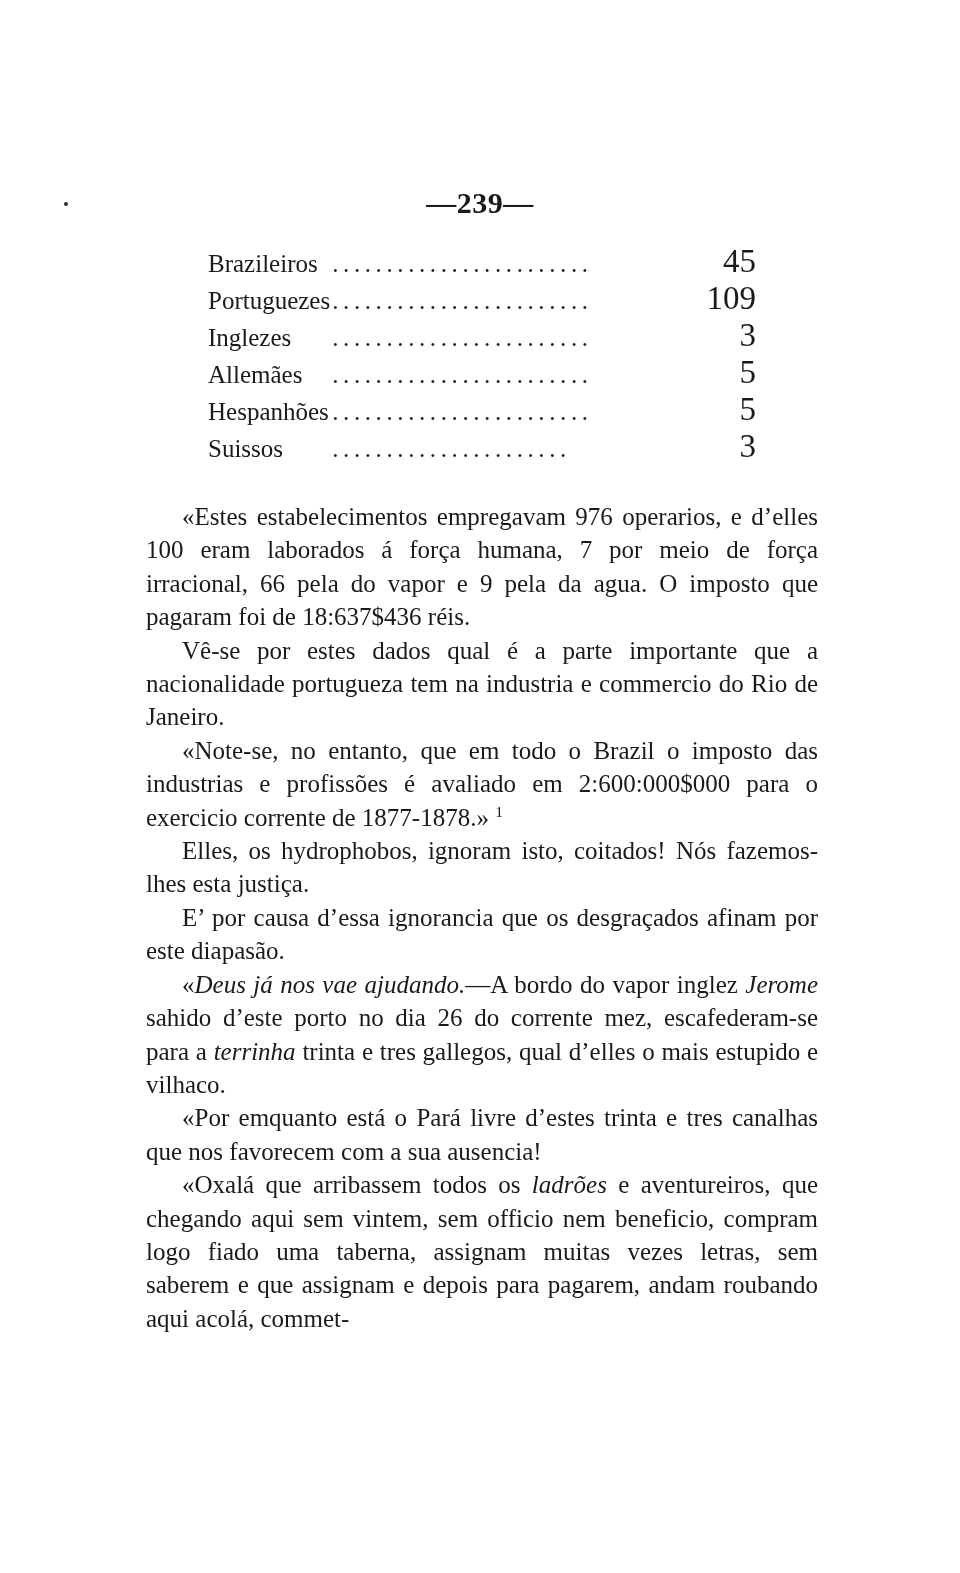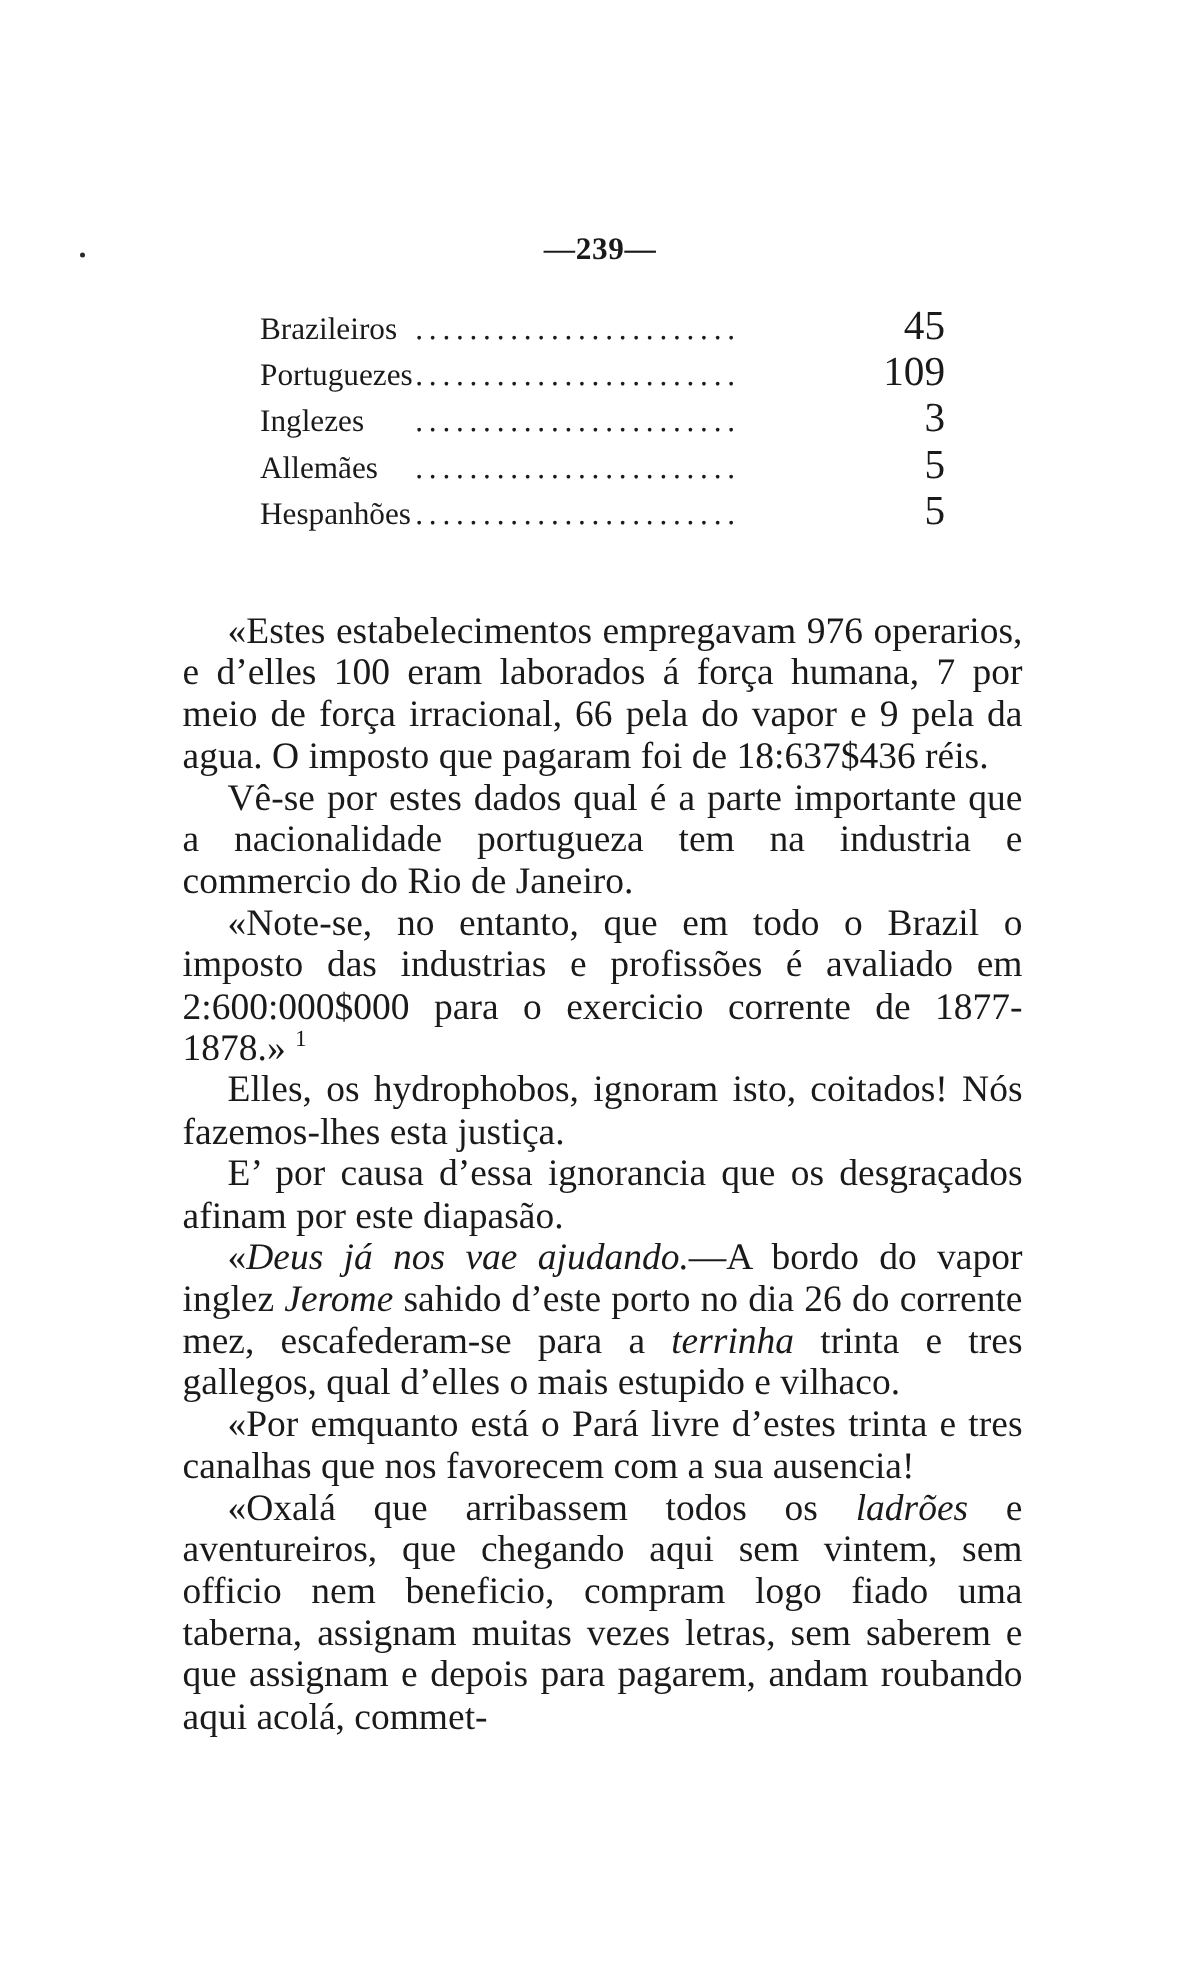--- a/index.html
+++ b/index.html
@@ -29,21 +29,21 @@
     height: 4px;
     border-radius: 50%;
     background: #2a2a2a;
   }
   .page-number {
     position: absolute;
     left: 0;
     top: 186px;
     width: 960px;
     text-align: center;
-    font-size: 25px;
+    font-size: 30px;
     font-weight: bold;
     letter-spacing: 0.5px;
   }
   .stats-table {
     position: absolute;
     left: 208px;
     top: 243px;
     width: 548px;
     border-collapse: collapse;
     font-size: 25px;
@@ -68,23 +68,23 @@
   }
   .stats-table td.value {
     width: 1%;
     text-align: right;
     padding-left: 10px;
     font-size: 33px;
   }
   .body-text {
     position: absolute;
     left: 146px;
-    top: 488px;
+    top: 500px;
     width: 672px;
-    font-size: 30px;
+    font-size: 25px;
     line-height: 33.4px;
     text-align: justify;
     text-justify: inter-word;
   }
   .body-text p {
     margin: 0;
     text-indent: 36px;
   }
   i, em { font-style: italic; }
   sup {
@@ -143,20 +143,25 @@
       <tr>
         <td class="label">Allemães</td>
         <td class="leader">........................</td>
         <td class="value">5</td>
       </tr>
       <tr>
         <td class="label">Hespanhões</td>
         <td class="leader">........................</td>
         <td class="value">5</td>
       </tr>
+      <tr>
+        <td class="label">Suissos</td>
+        <td class="leader">......................</td>
+        <td class="value">3</td>
+      </tr>
     </tbody>
   </table>
 
   <div class="body-text">
     <p>«Estes estabelecimentos empregavam 976 operarios, e d’elles 100 eram laborados á força humana, 7 por meio de força irracional, 66 pela do vapor e 9 pela da agua. O imposto que pagaram foi de 18:637$436 réis.</p>
     <p>Vê-se por estes dados qual é a parte importante que a nacionalidade portugueza tem na industria e commercio do Rio de Janeiro.</p>
     <p><span>«Note-se, no entanto, que em todo o Brazil o imposto das industrias e profissões é avaliado em 2:600:000$000 para o exercicio corrente de 1877-1878.»</span> <sup>1</sup></p>
     <p>Elles, os hydrophobos, ignoram isto, coitados! Nós fazemos-lhes esta justiça.</p>
     <p>E’ por causa d’essa ignorancia que os desgraçados afinam por este diapasão.</p>
     <p><span>«</span><i>Deus já nos vae ajudando.</i><span>—A bordo do vapor inglez </span><i>Jerome</i><span> sahido d’este porto no dia 26 do corrente mez, escafederam-se para a </span><i>terrinha</i><span> trinta e tres gallegos, qual d’elles o mais estupido e vilhaco.</span></p>

